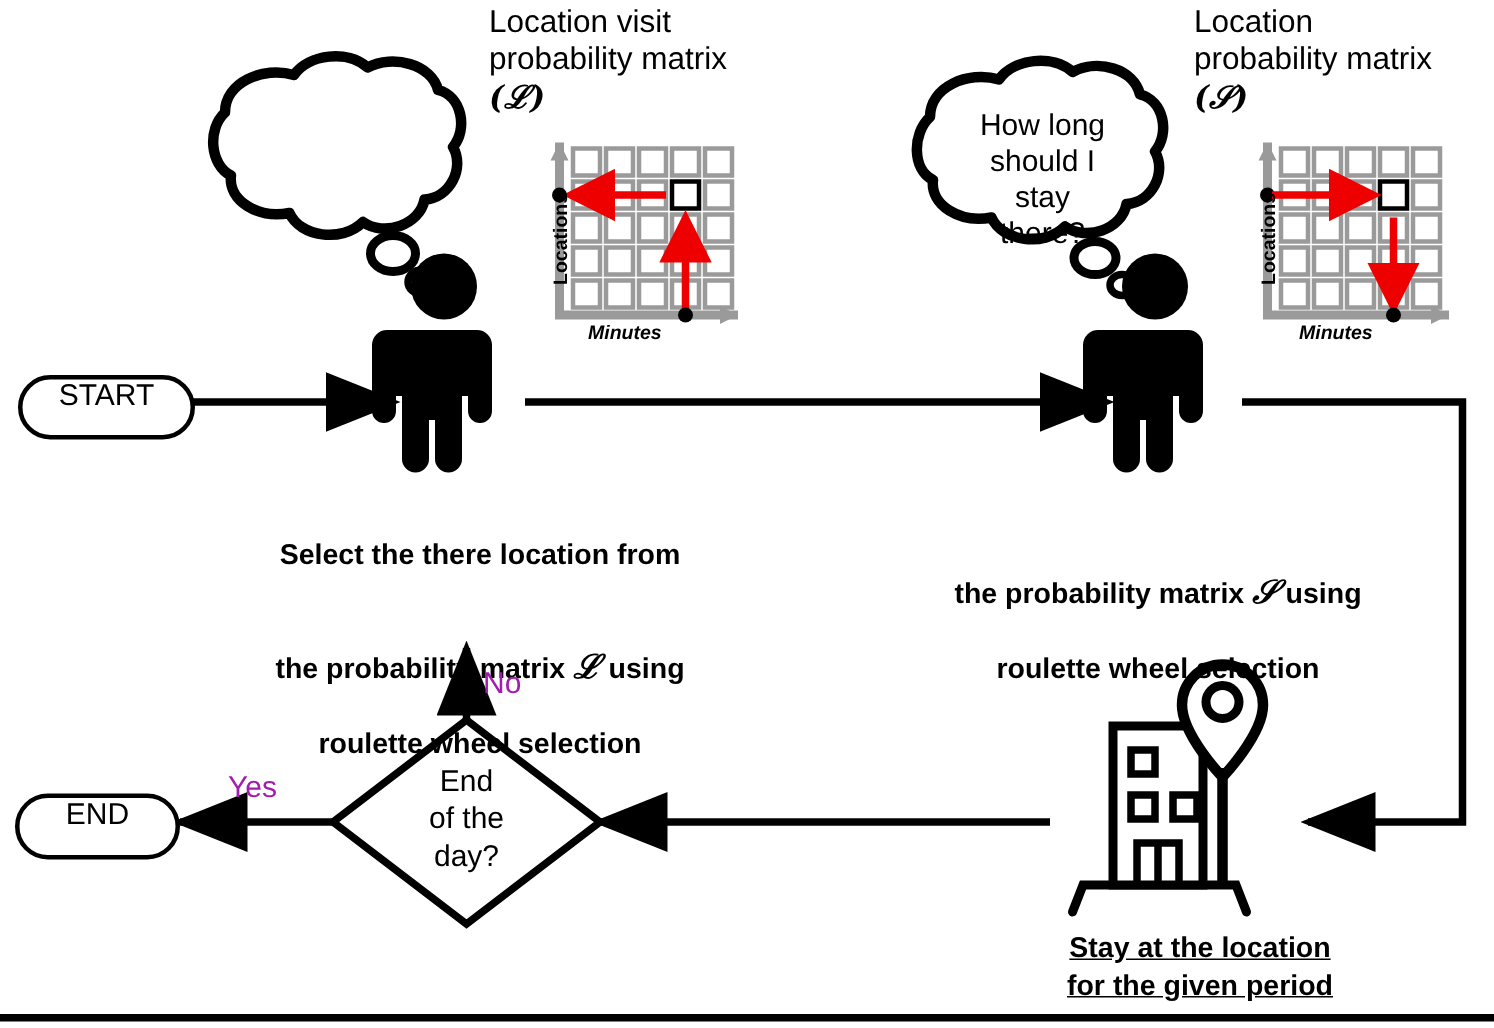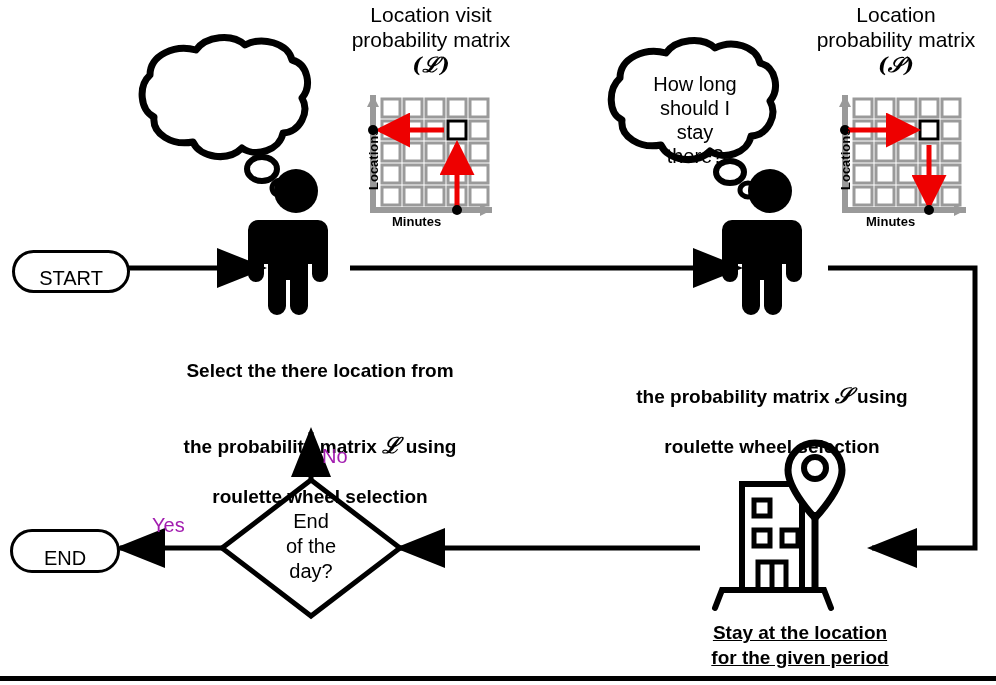--- a/index.html
+++ b/index.html
@@ -15,21 +15,21 @@
     position: relative;
     width: 996px;
     height: 685px;
     overflow: hidden;
     background: #ffffff;
   }
   .abs { position: absolute; }
 
   
   .matrix-title {
-    text-align: center;
+    text-align: left;
     font-size: 21px;
     line-height: 25px;
     color: #000;
     white-space: nowrap;
   }
   .matrix-title .sym {
     font-family: "DejaVu Serif", serif;
     font-weight: bold;
     font-style: italic;
   }
@@ -39,20 +39,21 @@
     font-weight: bold;
     transform: rotate(-90deg);
     transform-origin: left top;
     white-space: nowrap;
   }
   .axis-label-x {
     position: absolute;
     font-size: 13px;
     font-weight: bold;
     white-space: nowrap;
+    font-style: italic;
   }
 
   
   .bubble-text {
     position: absolute;
     text-align: center;
     font-size: 20px;
     line-height: 24px;
     color: #000;
     white-space: pre-line;
@@ -75,21 +76,21 @@
     font-size: 22px;
   }
 
   
   .terminal {
     position: absolute;
     border: 3px solid #000;
     border-radius: 999px;
     background: #fff;
     display: flex;
-    align-items: flex-end;
+    align-items: flex-start;
     justify-content: center;
     font-size: 20px;
     font-weight: normal;
     color: #000;
   }
 
   
   .edge-label {
     position: absolute;
     font-size: 20px;

